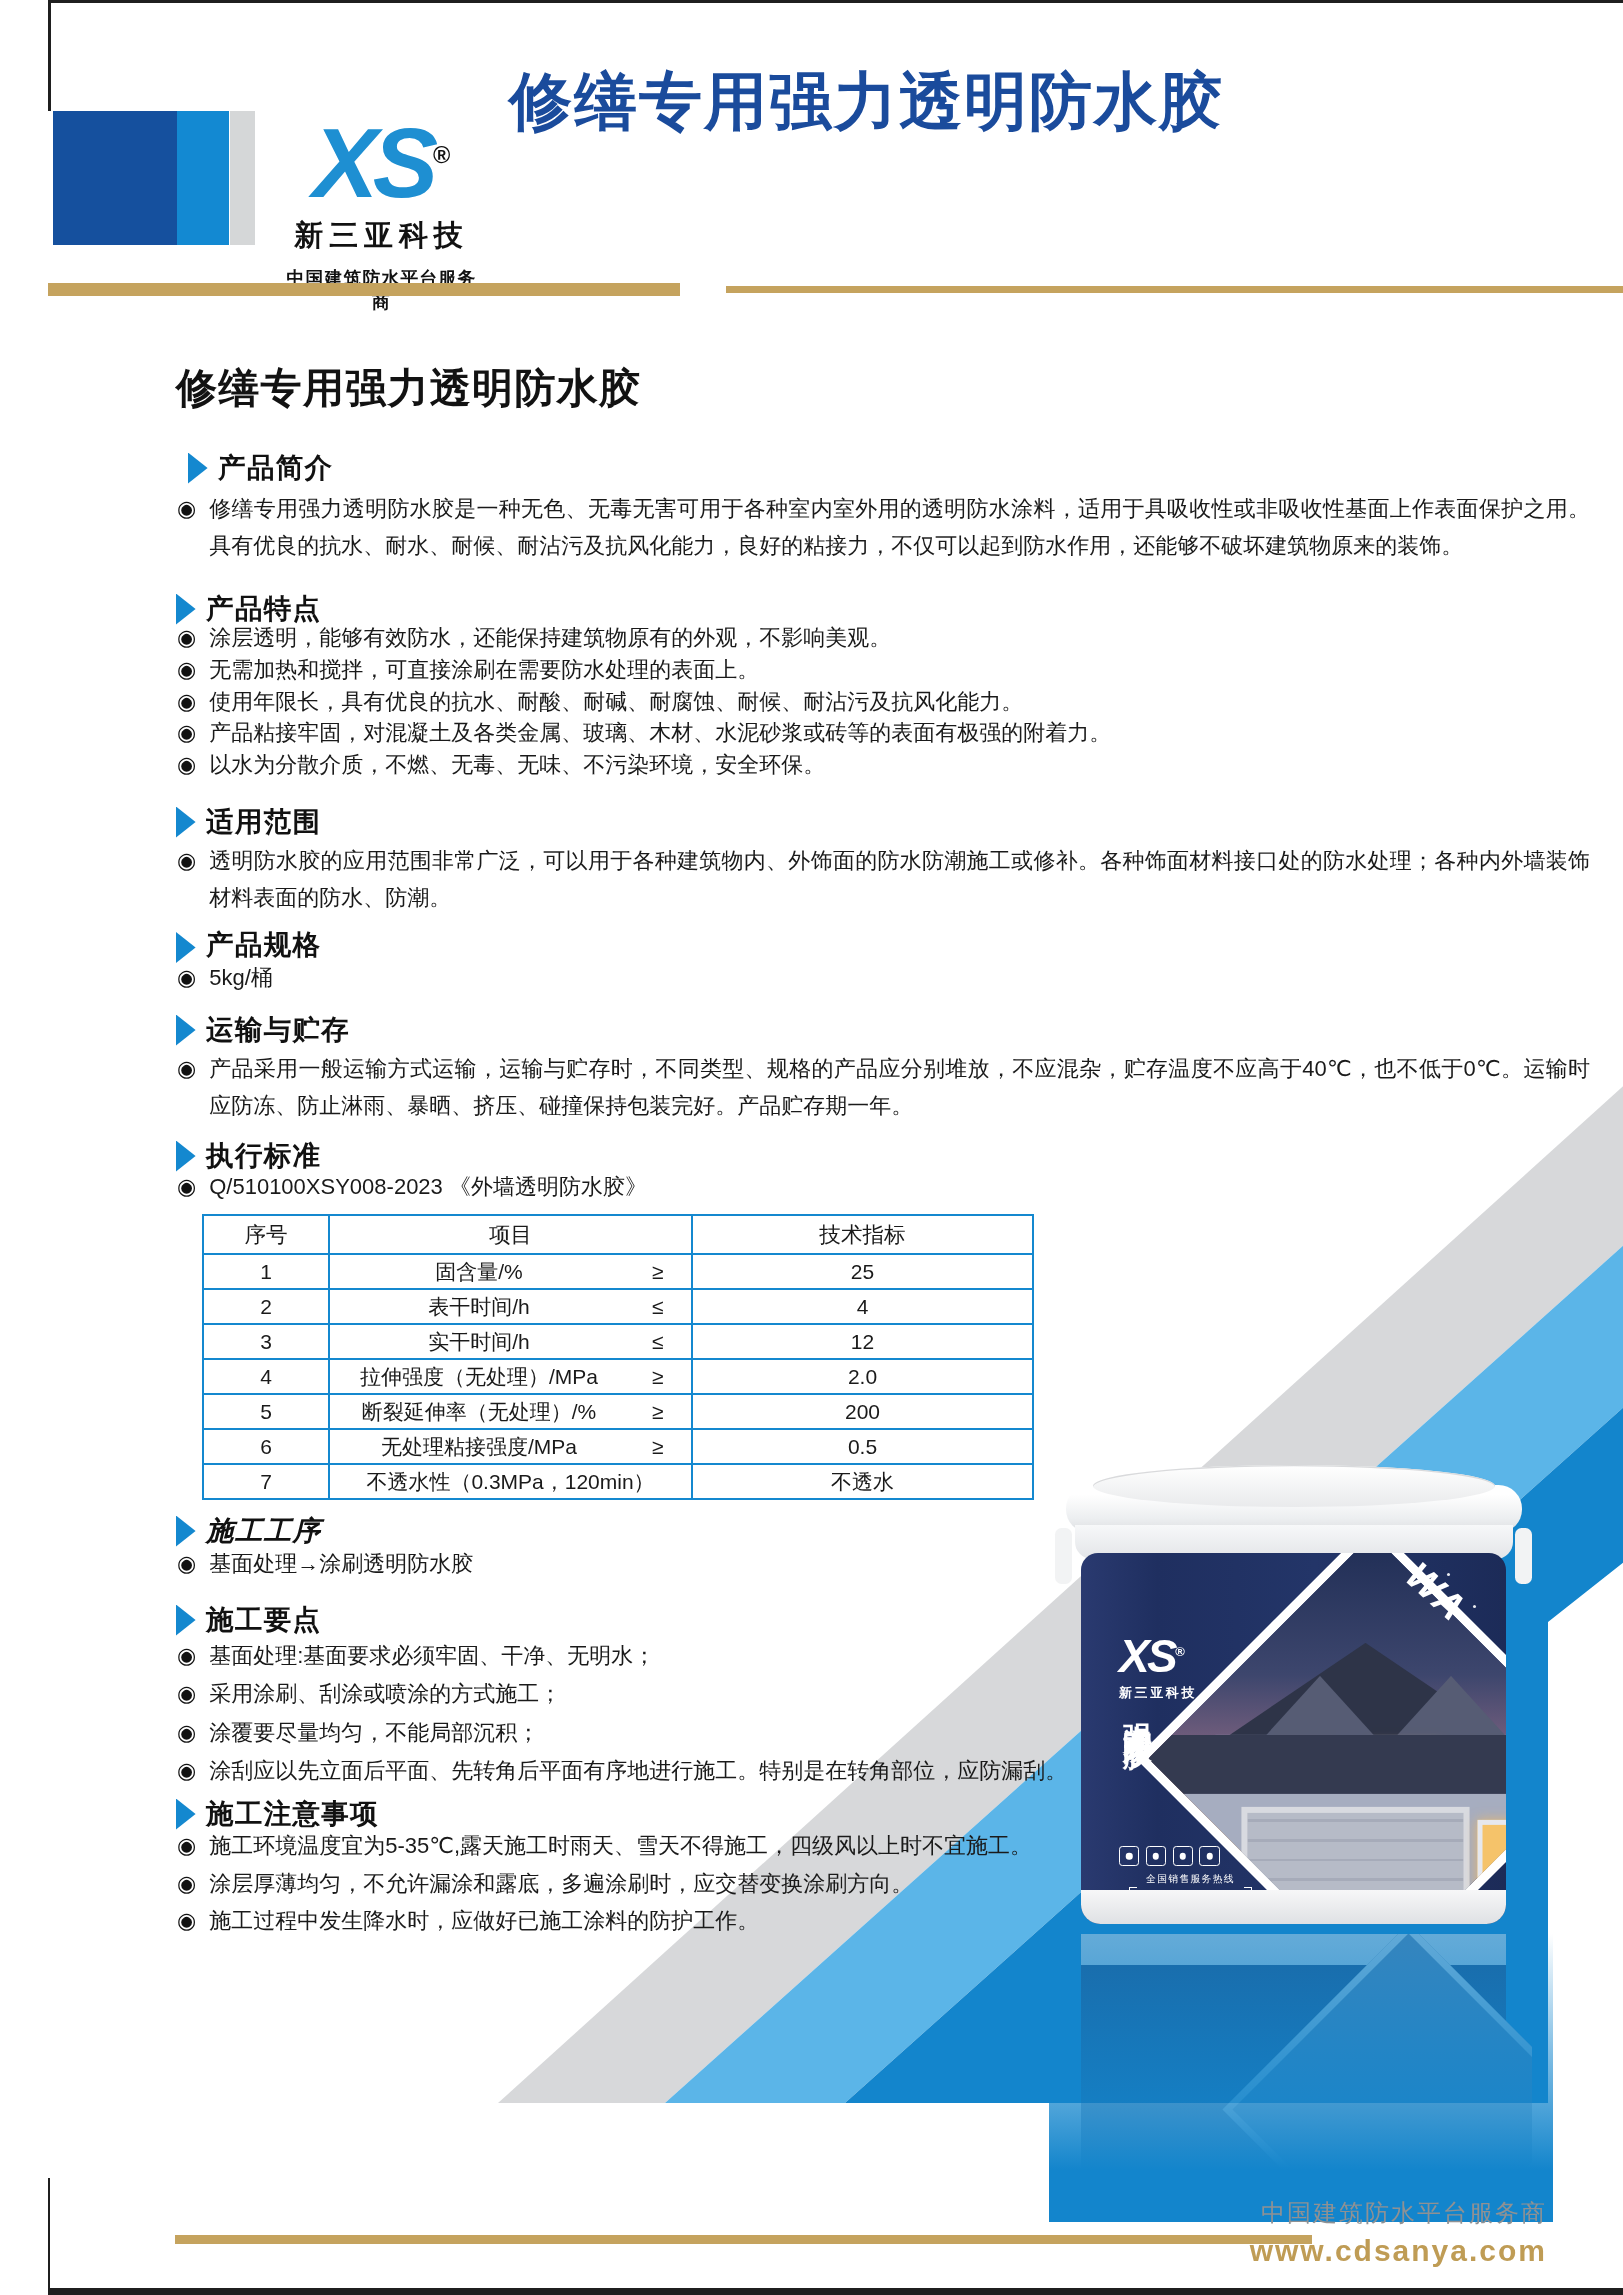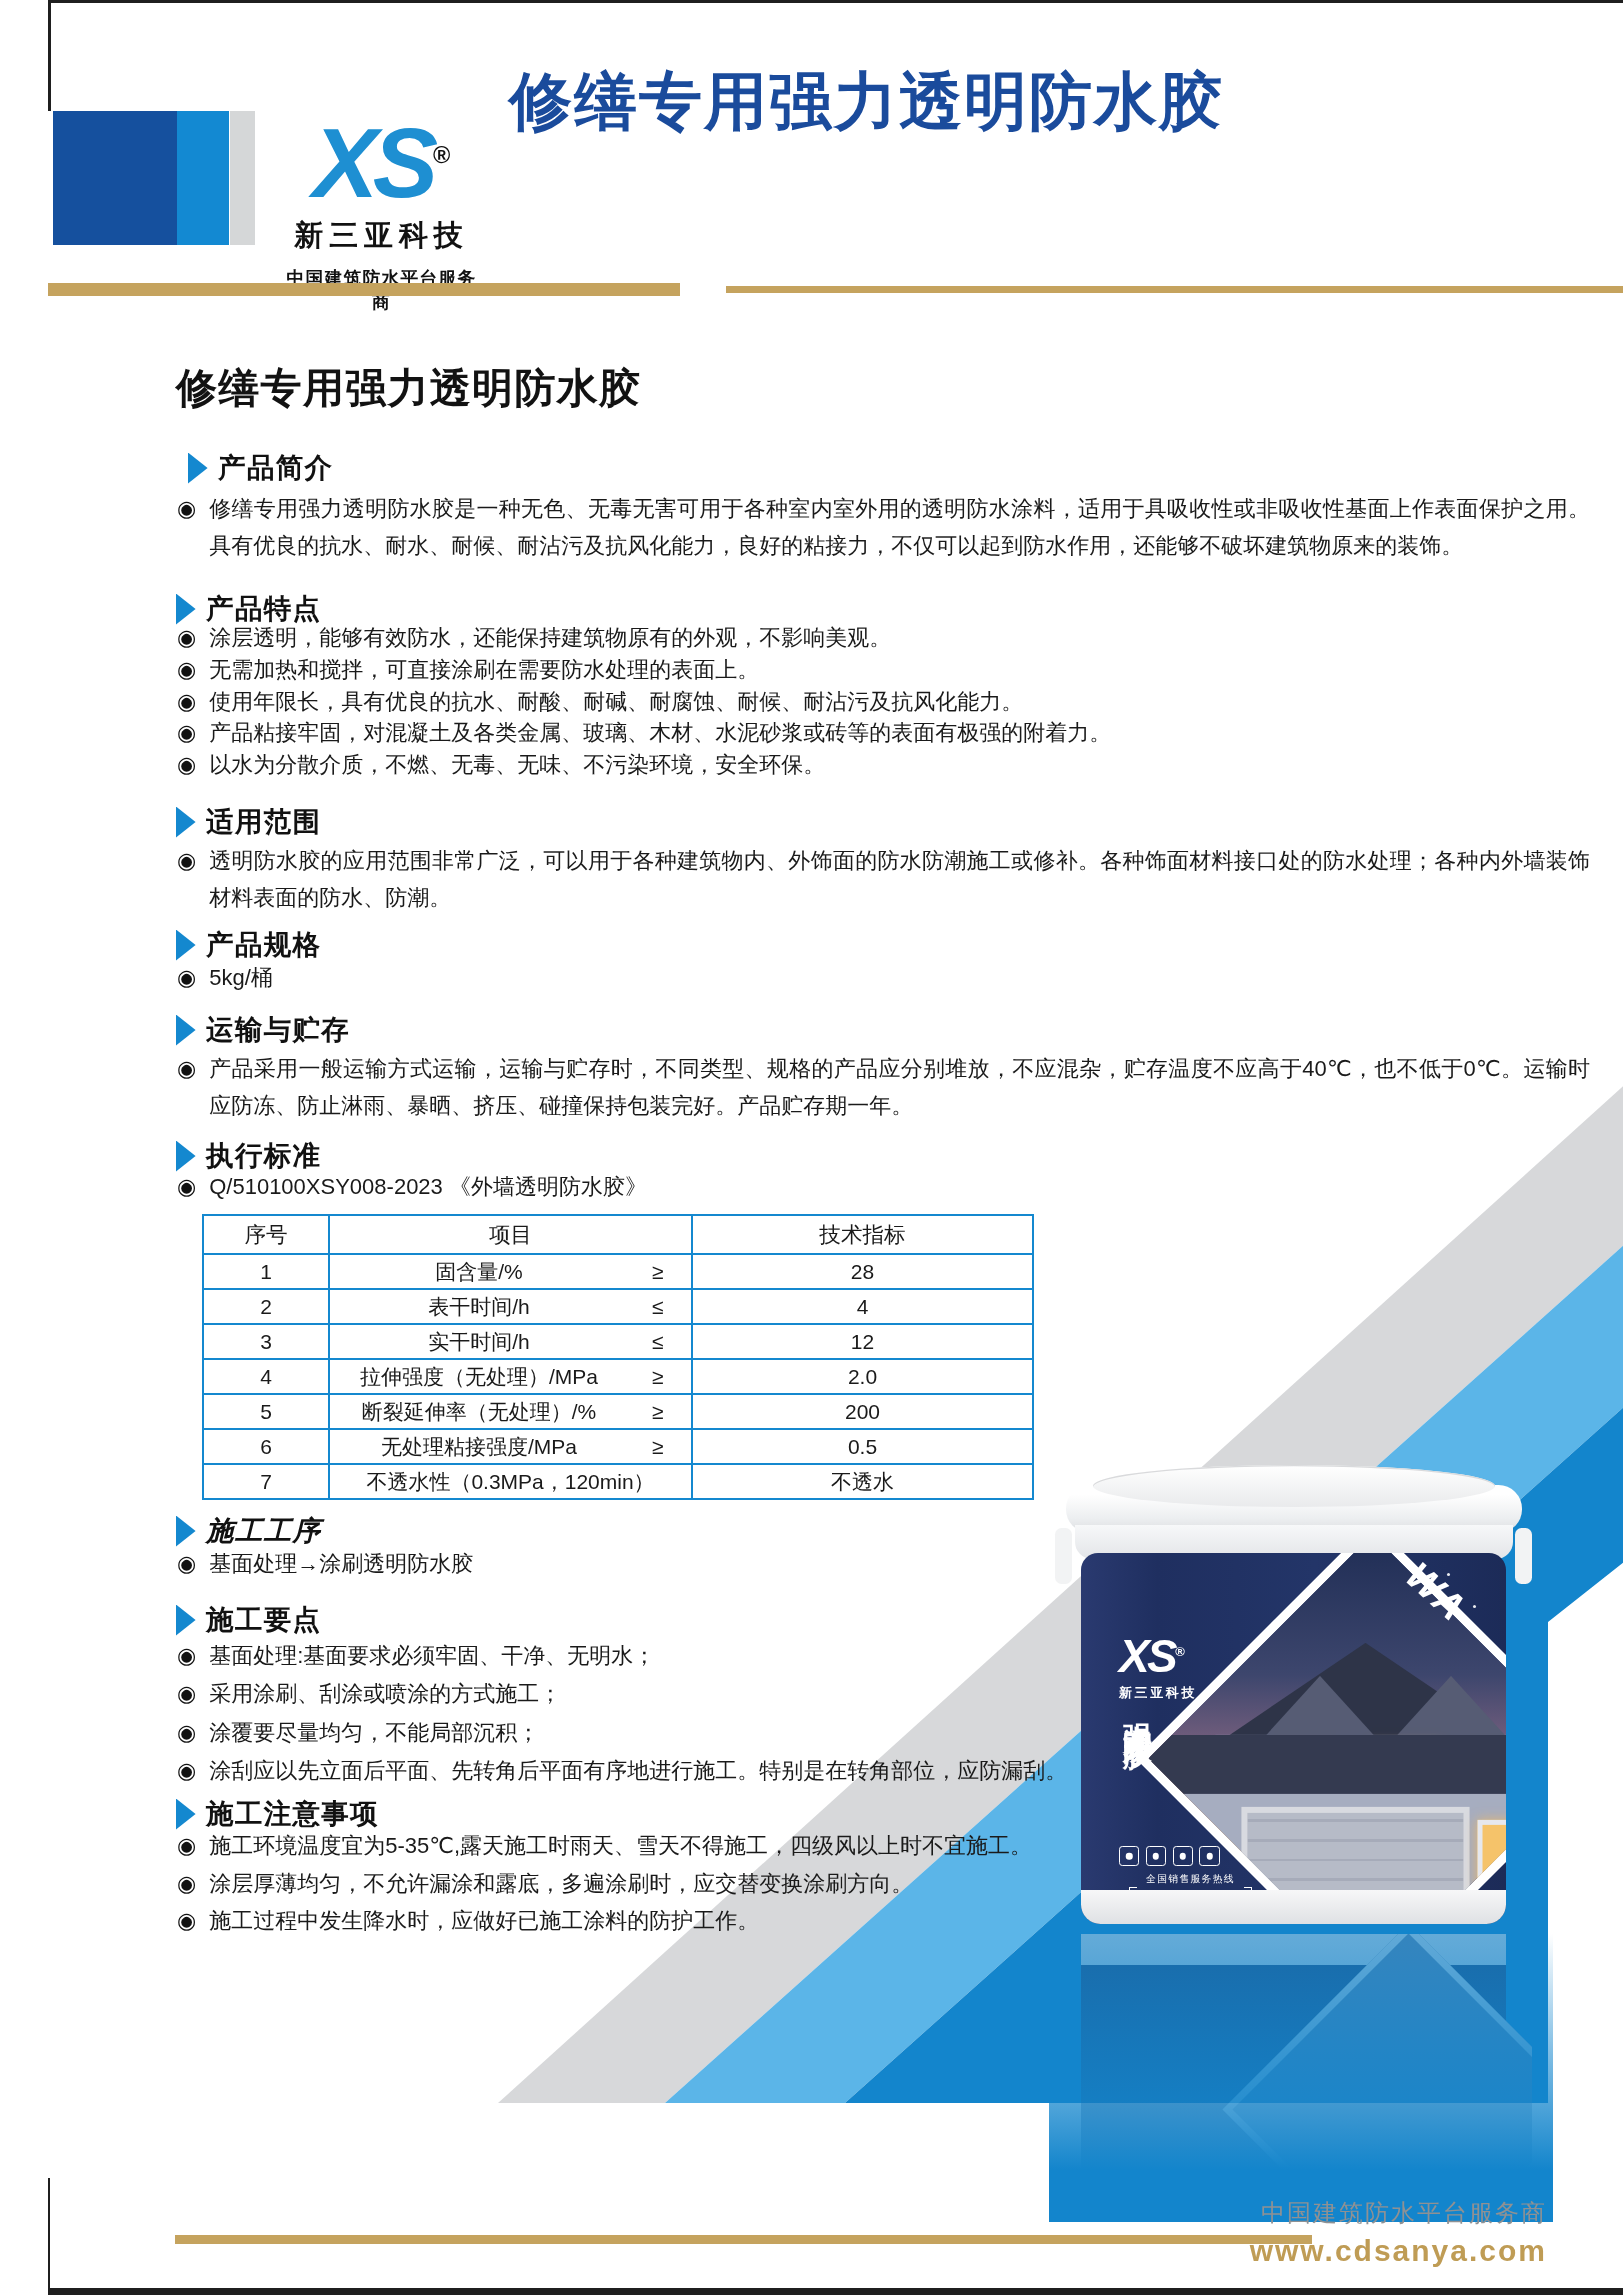--- a/index.html
+++ b/index.html
@@ -161,21 +161,21 @@
 
   <div class="abs sec-head" style="left:128px;top:804px;">
     <div class="sec-arrow"></div>
     <div class="sec-label">适用范围</div>
   </div>
   <div class="abs bullet-row" style="left:129px;top:842px;width:1413px;">
     <span class="bullet-glyph">◉</span>
     <span class="bullet-text">透明防水胶的应用范围非常广泛，可以用于各种建筑物内、外饰面的防水防潮施工或修补。各种饰面材料接口处的防水处理；各种内外墙装饰材料表面的防水、防潮。</span>
   </div>
 
-  <div class="abs sec-head" style="left:128px;top:927px;">
+  <div class="abs sec-head" style="left:128px;top:927px;align-items:flex-end;">
     <div class="sec-arrow"></div>
     <div class="sec-label">产品规格</div>
   </div>
   <div class="abs bullet-row tight" style="left:129px;top:967px;">
     <span class="bullet-glyph">◉</span>
     <span class="bullet-text">5kg/桶</span>
   </div>
 
   <div class="abs sec-head" style="left:128px;top:1012px;">
     <div class="sec-arrow"></div>
@@ -198,21 +198,21 @@
   <div class="abs spec-table" style="left:154px;top:1214px;">
     <div class="cell hcell">序号</div>
     <div class="cell hcell">项目</div>
     <div class="cell hcell">技术指标</div>
 
     <div class="cell">1</div>
     <div class="cell ncell">
         <span>固含量/%</span>
         <span class="sym">≥</span>
       </div>
-    <div class="cell">28</div>
+    <div class="cell">25</div>
 
     <div class="cell">2</div>
     <div class="cell ncell">
         <span>表干时间/h</span>
         <span class="sym">≤</span>
       </div>
     <div class="cell">4</div>
 
     <div class="cell">3</div>
     <div class="cell ncell">

